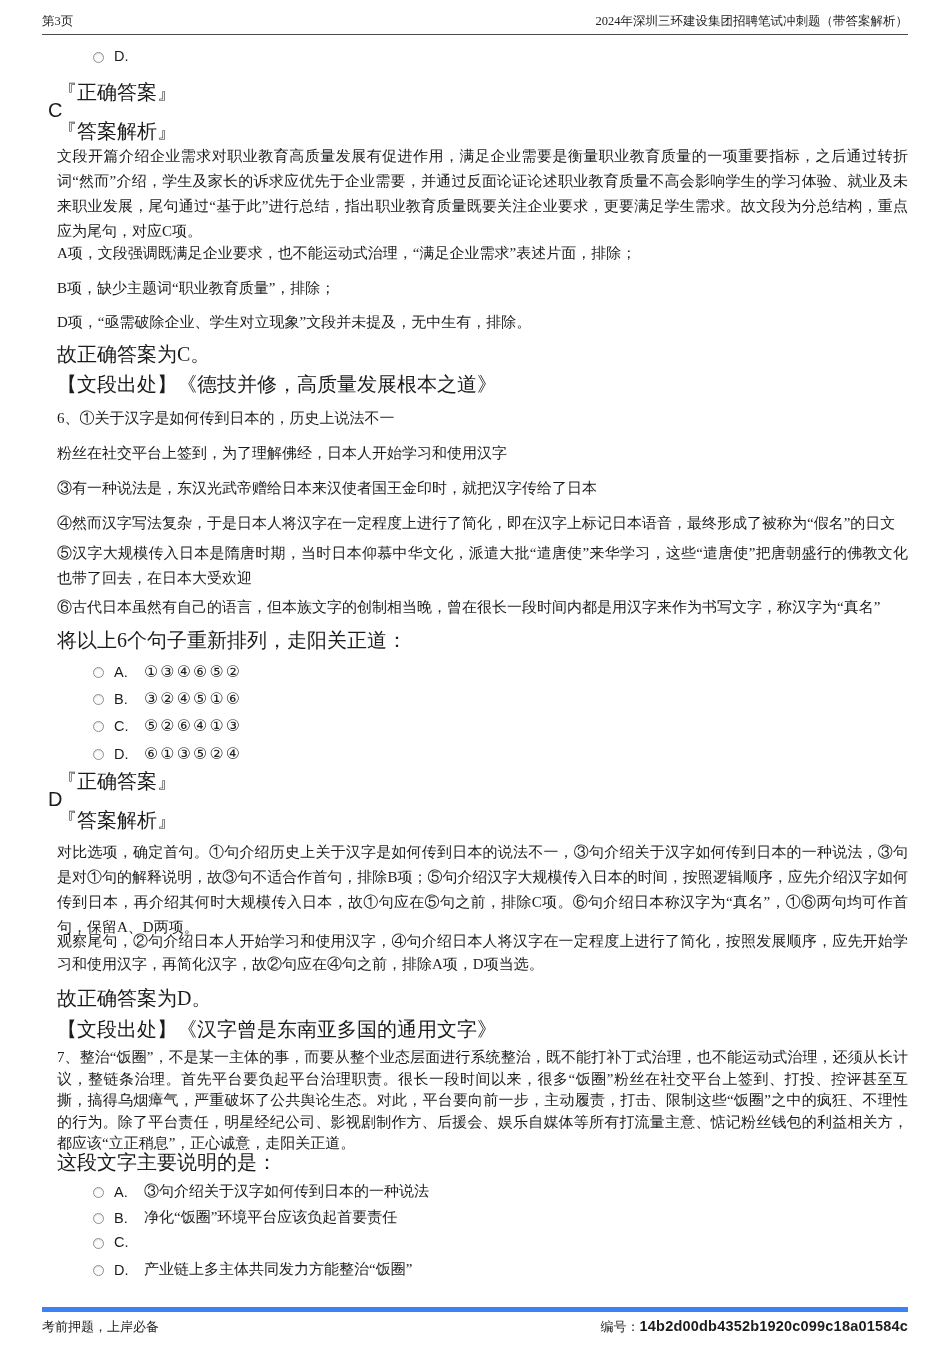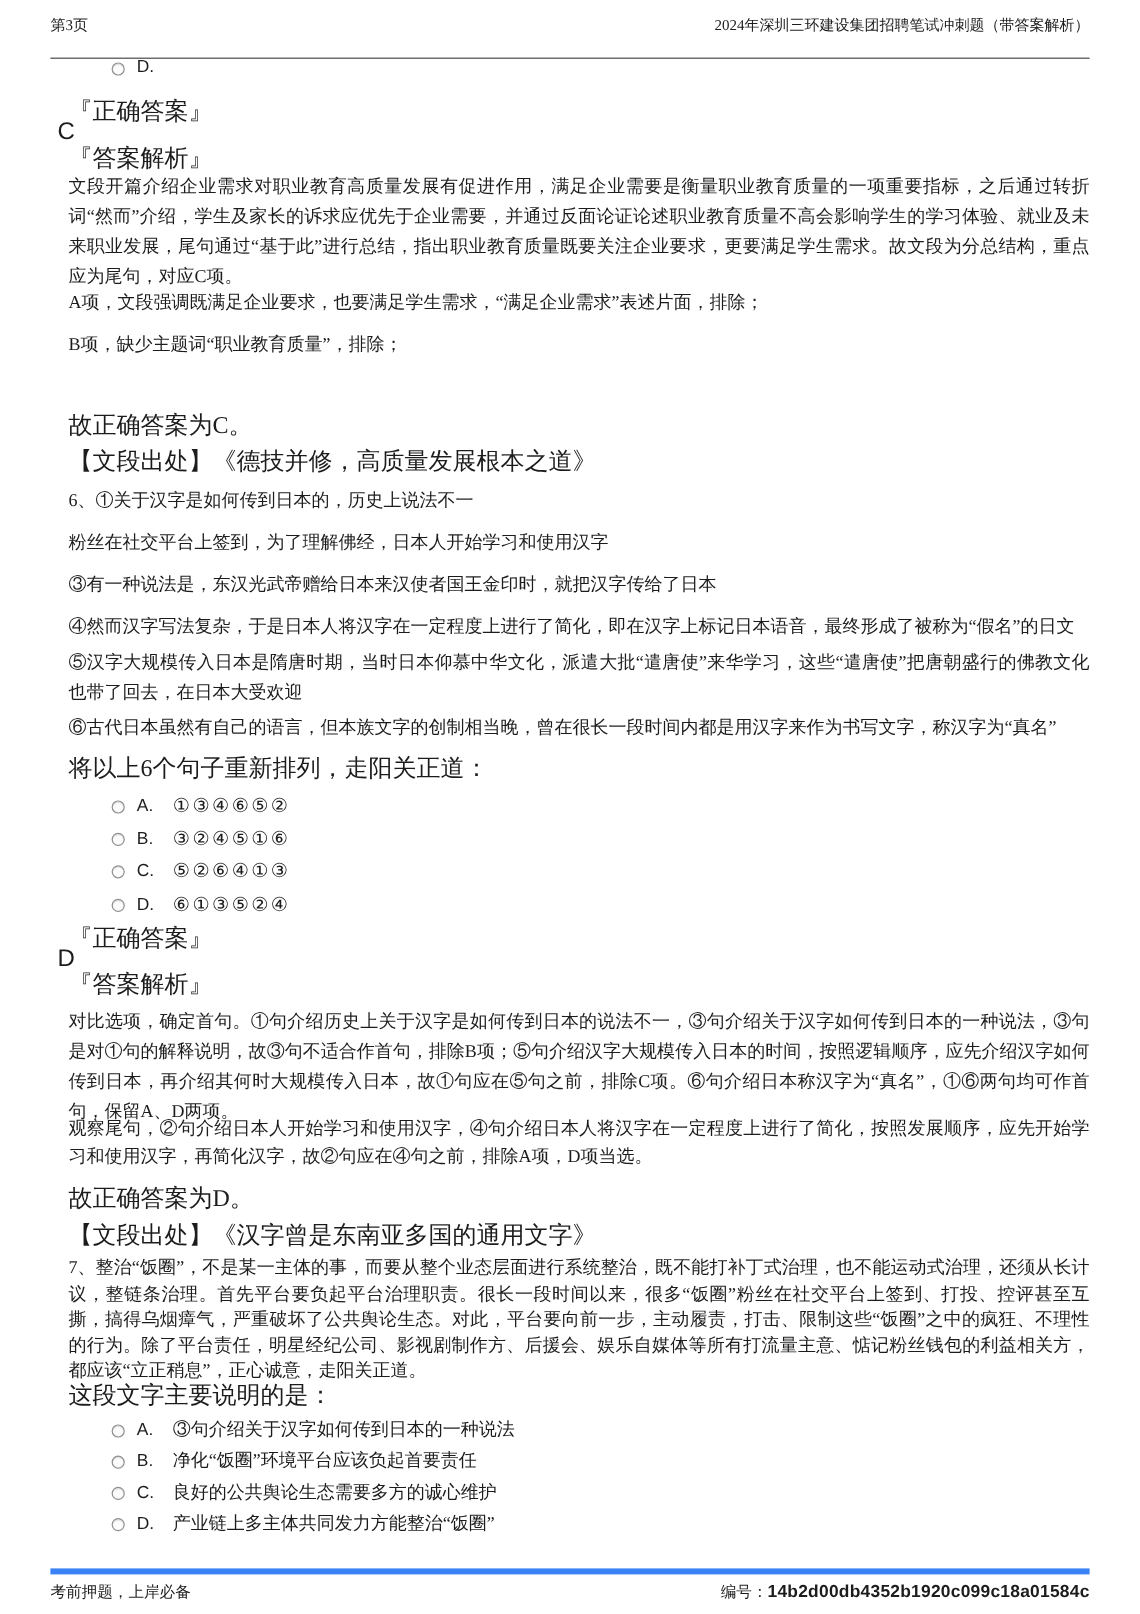--- a/index.html
+++ b/index.html
@@ -9,21 +9,21 @@
     background:#ffffff;
     font-family:"Liberation Serif","DejaVu Serif",serif;
     color:#1c1c1c;
     overflow:hidden;
   }
   .header{
     position:absolute;top:13px;left:42px;right:42px;
     display:flex;justify-content:space-between;align-items:flex-end;
     font-size:12.5px;
     border-bottom:1px solid #4a4a4a;
-    padding-bottom:18px;
+    padding-bottom:4px;
     gap:24px;
   }
   .line{position:absolute;left:57px;font-size:20px;white-space:nowrap;}
   .para{
     position:absolute;left:57px;width:851px;
     font-size:15px;text-align:justify;
   }
   .lh25{line-height:25px;}
   .lh23{line-height:23px;}
   .lh21{line-height:21.5px;}
@@ -75,22 +75,23 @@
   <div class="opt" style="top:48px">
     <span class="radio"></span>
     <span class="opt-letter">D.</span>
   </div>
 
   <div class="line" style="top:79px">『正确答案』</div>
   <div class="line sans" style="top:99px;left:48px">C</div>
   <div class="line" style="top:118px">『答案解析』</div>
 
   <div class="para lh25" style="top:144px">文段开篇介绍企业需求对职业教育高质量发展有促进作用，满足企业需要是衡量职业教育质量的一项重要指标，之后通过转折词“然而”介绍，学生及家长的诉求应优先于企业需要，并通过反面论证论述职业教育质量不高会影响学生的学习体验、就业及未来职业发展，尾句通过“基于此”进行总结，指出职业教育质量既要关注企业要求，更要满足学生需求。故文段为分总结构，重点应为尾句，对应C项。</div>
-  <div class="para lh25" style="top:241px">A项，文段强调既满足企业要求，也要满足学生需求，“满足企业需求”表述片面，排除；</div>
+  <div class="para lh25" style="top:241px">A项，文段强调既满足企业要求，也不能运动式治理，“满足企业需求”表述片面，排除；</div>
   <div class="para lh25" style="top:276px">B项，缺少主题词“职业教育质量”，排除；</div>
+  <div class="para lh25" style="top:310px">D项，“亟需破除企业、学生对立现象”文段并未提及，无中生有，排除。</div>
   <div class="line" style="top:341px">故正确答案为C。</div>
   <div class="line" style="top:371px">【文段出处】《德技并修，高质量发展根本之道》</div>
 
   <div class="para lh25" style="top:406px">6、①关于汉字是如何传到日本的，历史上说法不一</div>
   <div class="para lh25" style="top:441px">粉丝在社交平台上签到，为了理解佛经，日本人开始学习和使用汉字</div>
   <div class="para lh25" style="top:476px">③有一种说法是，东汉光武帝赠给日本来汉使者国王金印时，就把汉字传给了日本</div>
   <div class="para lh25" style="top:511px">④然而汉字写法复杂，于是日本人将汉字在一定程度上进行了简化，即在汉字上标记日本语音，最终形成了被称为“假名”的日文</div>
   <div class="para lh25" style="top:541px">⑤汉字大规模传入日本是隋唐时期，当时日本仰慕中华文化，派遣大批“遣唐使”来华学习，这些“遣唐使”把唐朝盛行的佛教文化也带了回去，在日本大受欢迎</div>
   <div class="para lh25" style="top:595px">⑥古代日本虽然有自己的语言，但本族文字的创制相当晚，曾在很长一段时间内都是用汉字来作为书写文字，称汉字为“真名”</div>
   <div class="line" style="top:627px">将以上6个句子重新排列，走阳关正道：</div>
@@ -134,21 +135,20 @@
     <span class="opt-text">③句介绍关于汉字如何传到日本的一种说法</span>
   </div>
   <div class="opt" style="top:1208px">
     <span class="radio"></span>
     <span class="opt-letter">B.</span>
     <span class="opt-text">净化“饭圈”环境平台应该负起首要责任</span>
   </div>
   <div class="opt" style="top:1234px">
     <span class="radio"></span>
     <span class="opt-letter">C.</span>
-    <span class="opt-text">良好的公共舆论生态需要多方的诚心维护</span>
   </div>
   <div class="opt" style="top:1260px">
     <span class="radio"></span>
     <span class="opt-letter">D.</span>
     <span class="opt-text">产业链上多主体共同发力方能整治“饭圈”</span>
   </div>
 
   <div class="footer">
     <span>考前押题，上岸必备</span>
     <span>

